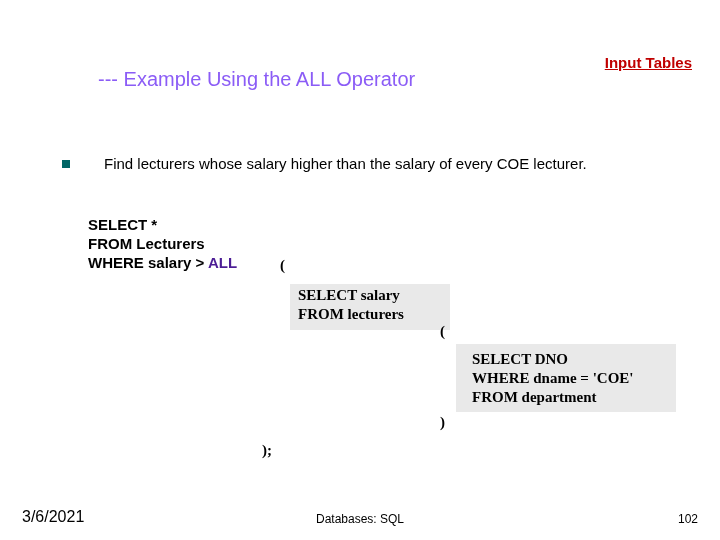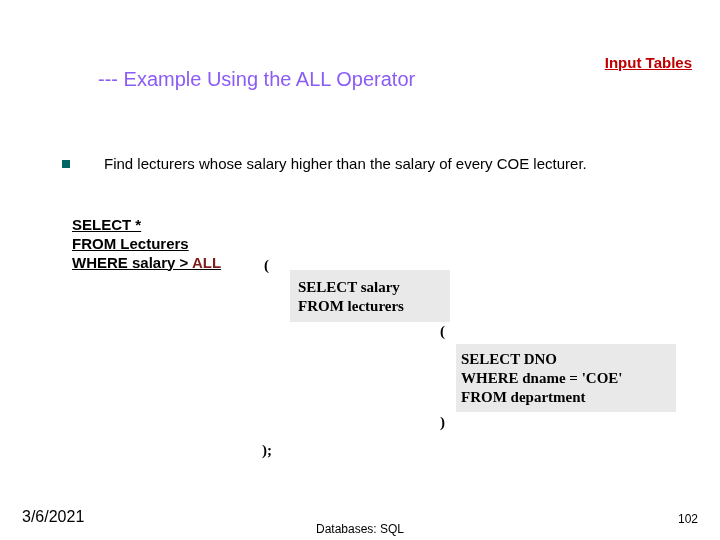--- a/index.html
+++ b/index.html
@@ -50,66 +50,65 @@
   .bullet-text {
     font-size: 15px;
     color: #000;
     vertical-align: middle;
     font-family: Arial, Verdana, sans-serif;
     margin-left: 20px;
   }
   .code-area {
     position: absolute;
     top: 216px;
-    left: 72px;
+    left: 88px;
     right: 20px;
     font-family: "Comic Sans MS", "Comic Sans", cursive, sans-serif;
     font-size: 15px;
     font-weight: bold;
     color: #000;
-    text-decoration: underline;
   }
   .code-line { line-height: 1.25; white-space: pre; }
-  .kw-all { color: #7f1d1d; }
+  .kw-all { color: #4c1d95; }
   .paren1 {
     position: absolute;
     left: 192px;
     top: 41px;
     font-family: "Comic Sans MS", cursive;
     font-size: 15px;
     font-weight: bold;
   }
   .inner-box1 {
     position: absolute;
-    top: 270px;
+    top: 284px;
     left: 290px;
     width: 160px;
     background: #e9e9e9;
-    padding: 8px 8px 6px 8px;
+    padding: 2px 8px 6px 8px;
     font-family: "Comic Sans MS", cursive;
     font-size: 15px;
     font-weight: bold;
     line-height: 1.25;
     box-sizing: border-box;
   }
   .inner-paren-open {
     position: absolute;
     top: 323px;
     left: 440px;
     font-family: "Comic Sans MS", cursive;
     font-size: 15px;
     font-weight: bold;
   }
   .inner-box2 {
     position: absolute;
     top: 344px;
     left: 456px;
     width: 220px;
     background: #e9e9e9;
-    padding: 6px 8px 6px 5px;
+    padding: 6px 8px 6px 16px;
     font-family: "Comic Sans MS", cursive;
     font-size: 15px;
     font-weight: bold;
     line-height: 1.25;
     box-sizing: border-box;
   }
   .inner-paren-close {
     position: absolute;
     top: 414px;
     left: 440px;
@@ -128,21 +127,21 @@
   .footer-date {
     position: absolute;
     left: 22px;
     bottom: 14px;
     font-size: 16px;
     color: #000;
     font-family: Arial, sans-serif;
   }
   .footer-center {
     position: absolute;
-    bottom: 4px;
+    bottom: 14px;
     width: 100%;
     text-align: center;
     font-size: 12px;
     color: #000;
     font-family: Arial, sans-serif;
   }
   .footer-page {
     position: absolute;
     right: 22px;
     bottom: 14px;

